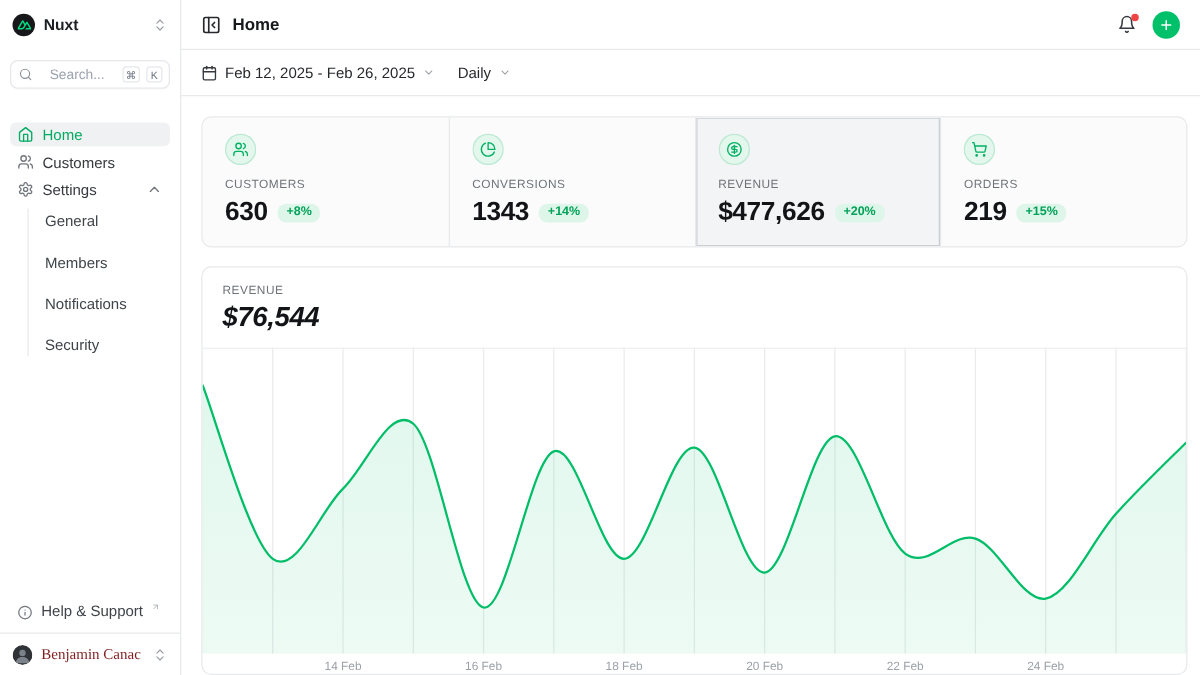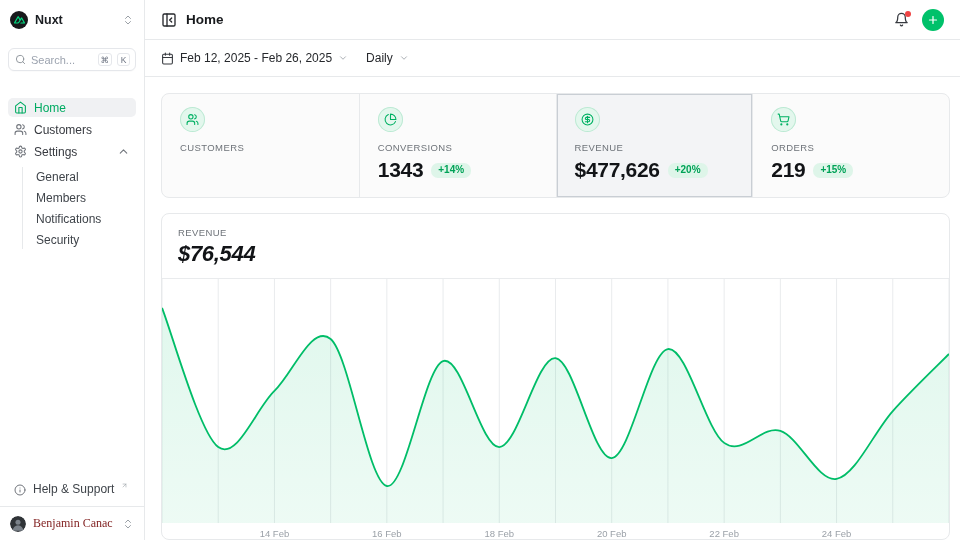--- a/index.html
+++ b/index.html
@@ -1,21 +1,21 @@
 <!DOCTYPE html>
 <html><head>
 <meta charset="utf-8">
 <style>
   * { margin:0; padding:0; box-sizing:border-box; }
   html,body { background:#fff; }
   body { font-family:"Liberation Sans", sans-serif; color:#15171a; }
   .app { width:960px; height:540px; display:flex; overflow:hidden; background:#fff; }
 
   
-  .sidebar { width:145px; border-right:1px solid #e7e9eb; display:flex; flex-direction:column; flex-shrink:0; }
+  .sidebar { width:145px; border-right:1px solid #e7e9eb; display:flex; flex-direction:column; flex-shrink:0;text-align:center; }
   .ws-row { height:40px; display:flex; align-items:center; gap:7px; padding:0 10px 0 10px; }
   .ws-logo { width:18px; height:18px; border-radius:50%; background:#18181b; display:flex; align-items:center; justify-content:center; flex-shrink:0; }
   .ws-logo svg { width:11px; height:8px; }
   .ws-name { font-size:12.5px; font-weight:700; color:#1b1e22; }
   .sel-icon { margin-left:auto; width:12px; height:12px; stroke:#9aa0a6; }
   svg.s { fill:none; stroke-width:2; stroke-linecap:round; stroke-linejoin:round; }
 
   .search-box { margin:8px 8px 16px 8px; height:23px; border:1px solid #e5e7eb; border-radius:6px; background:#fff;
     display:flex; align-items:center; gap:5px; padding:0 5px 0 6px; box-shadow:0 1px 1px rgba(0,0,0,.02); cursor:text; }
   .search-box svg { width:11px; height:11px; stroke:#8a9097; flex-shrink:0; }
@@ -25,21 +25,21 @@
 
   .nav { margin-top:11px; padding:0 8px; display:flex; flex-direction:column; gap:3px; }
   .nav-item { height:19px; border-radius:5px; display:flex; align-items:center; gap:7px; padding:0 6px; cursor:pointer;
     font-size:12px; font-weight:500; color:#36393f; }
   .nav-item svg { width:13px; height:13px; stroke:#71757c; flex-shrink:0; }
   .nav-item.active { background:#f0f1f3; color:#00ab62; }
   .nav-item.active svg { stroke:#00ab62; }
   .nav-badge { margin-left:auto; font-size:9px; color:#52565c; border:1px solid #e5e7eb; border-radius:4px; padding:1px 4px; line-height:1; background:#fff; }
   .nav-caret { margin-left:auto; width:11px; height:11px; stroke:#71757c; }
 
-  .subnav { margin:3px 0 0 14px; border-left:1px solid #e7e9eb; display:flex; flex-direction:column; gap:2px; padding-right:8px; }
+  .subnav { margin:3px 0 0 14px; border-left:1px solid #e7e9eb; display:flex; flex-direction:column; gap:14px; padding-right:8px; }
   .subnav-item { height:19px; display:flex; align-items:center; padding-left:13px; font-size:12px; color:#3f444a; border-radius:5px; cursor:pointer; }
 
   .side-spacer { flex:1; }
   .side-links { padding:0 8px 7px 8px; display:flex; flex-direction:column; gap:3px; }
   .side-link { height:19px; display:flex; align-items:flex-start; gap:7px; padding:0 6px; font-size:12px; color:#3f444a; cursor:pointer; line-height:19px; }
   .side-link svg.li { width:12px; height:12px; stroke:#71757c; margin-top:3.5px; flex-shrink:0; }
   .ext { width:7px; height:7px; stroke:#9aa0a6; margin-top:2px; }
   .user-row { border-top:1px solid #e7e9eb; height:34px; display:flex; align-items:center; gap:7px; padding:0 10px; cursor:pointer; }
   .avatar { width:16px; height:16px; border-radius:50%; overflow:hidden; flex-shrink:0; }
   .user-name { font-size:12px; font-weight:500; color:#7f1d1d; white-space:nowrap;font-family:Liberation Serif, serif; }
@@ -246,20 +246,24 @@
         <div class="stat-cell">
           <span class="stat-icon">
             <svg class="s" viewBox="0 0 24 24">
                 <path d="M16 21v-2a4 4 0 0 0-4-4H6a4 4 0 0 0-4 4v2"></path>
                 <circle cx="9" cy="7" r="4"></circle>
                 <path d="M22 21v-2a4 4 0 0 0-3-3.87"></path>
                 <path d="M16 3.13a4 4 0 0 1 0 7.75"></path>
               </svg>
           </span>
           <div class="stat-label">CUSTOMERS</div>
+          <div class="stat-value-row">
+            <span class="stat-value">630</span>
+            <span class="delta-badge">+8%</span>
+          </div>
         </div>
         <div class="stat-cell">
           <span class="stat-icon">
             <svg class="s" viewBox="0 0 24 24">
                 <path d="M21.21 15.89A10 10 0 1 1 8 2.83"></path>
                 <path d="M22 12A10 10 0 0 0 12 2v10z"></path>
               </svg>
           </span>
           <div class="stat-label">CONVERSIONS</div>
           <div class="stat-value-row">

